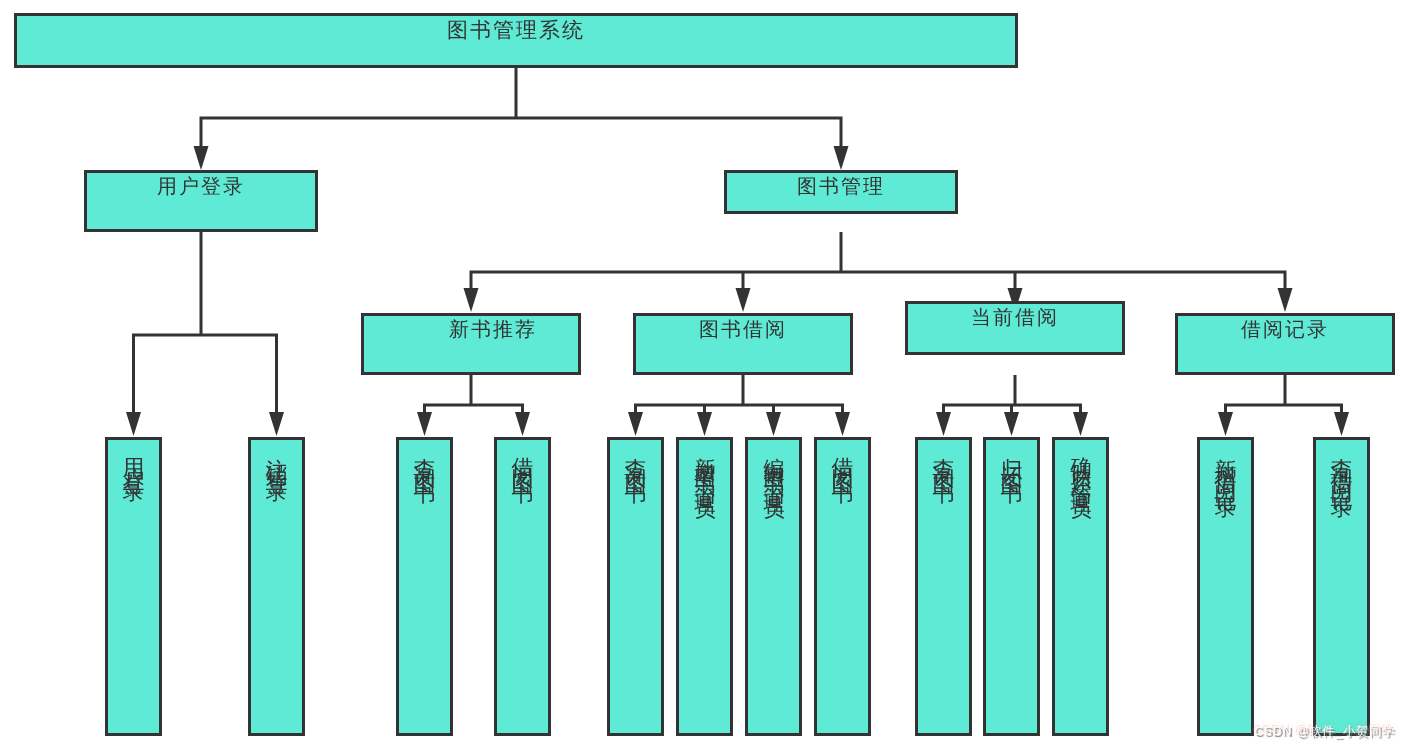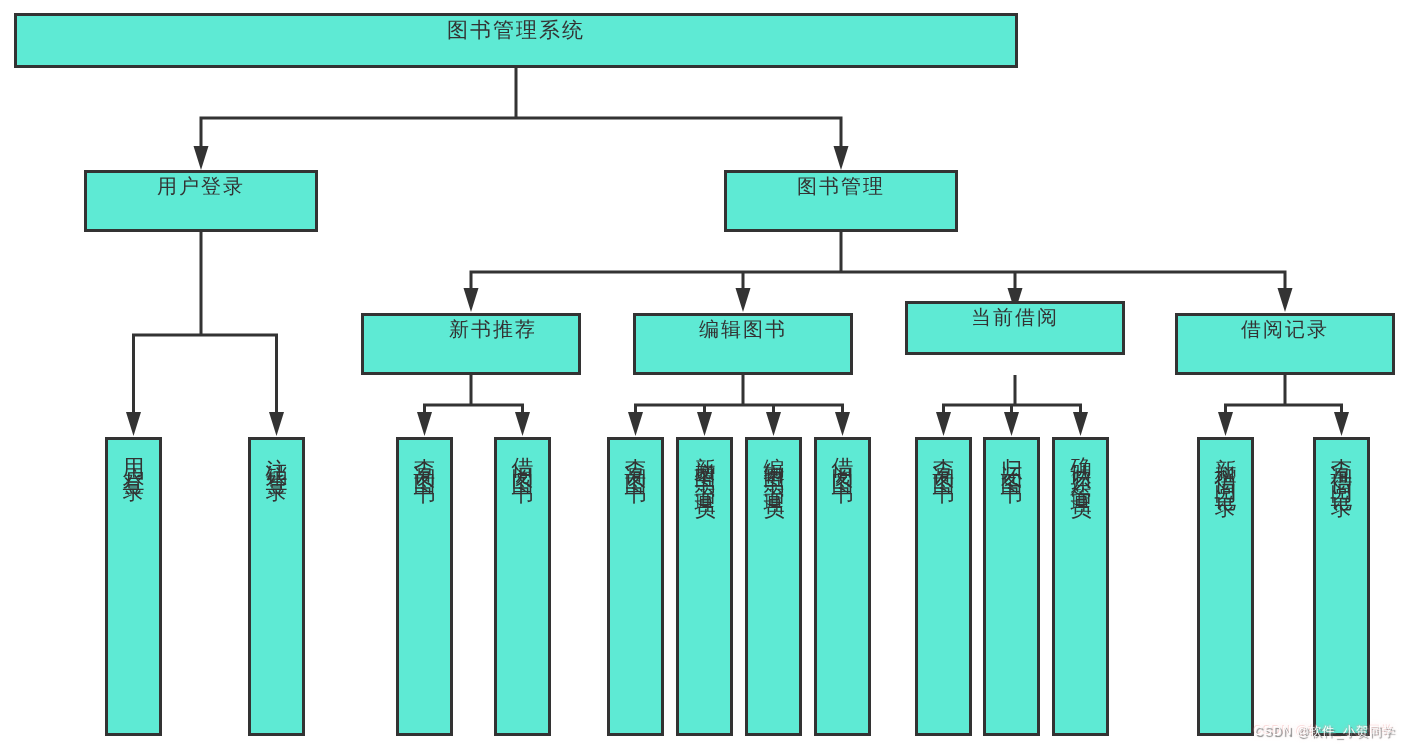--- a/index.html
+++ b/index.html
@@ -49,21 +49,21 @@
     line-height: 1;
     white-space: nowrap;
   }
   .vnode.long .vtext {
     font-size: 21px;
     letter-spacing: 6px;
   }
   
   .n-root  { left: 14px;   top: 13px;  width: 1004px; height: 55px; font-size: 21px; }
   .n-l2-0  { left: 84px;   top: 170px; width: 234px;  height: 62px; }
-  .n-l2-1  { left: 724px;  top: 170px; width: 234px;  height: 62px; }
+  .n-l2-1  { left: 724px;  top: 170px; width: 234px;  height: 44px; }
   .n-l3-0  { left: 361px;  top: 313px; width: 220px;  height: 62px; padding-left: 44px; }
   .n-l3-1  { left: 633px;  top: 313px; width: 220px;  height: 62px; }
   .n-l3-2  { left: 905px;  top: 301px; width: 220px;  height: 54px; }
   .n-l3-3  { left: 1175px; top: 313px; width: 220px;  height: 62px; }
   .n-v0  { left: 105px; }
   .n-v1  { left: 248px; }
   .n-v2  { left: 396px; }
   .n-v3  { left: 494px; }
   .n-v4  { left: 607px; }
   .n-v5  { left: 676px; }
@@ -151,21 +151,21 @@
     <span>用户登录</span>
   </div>
   <div class="node hnode n-l2-1">
     <span>图书管理</span>
   </div>
 
   <div class="node hnode n-l3-0">
     <span>新书推荐</span>
   </div>
   <div class="node hnode n-l3-1">
-    <span>编辑图书</span>
+    <span>图书借阅</span>
   </div>
   <div class="node hnode n-l3-2">
     <span>当前借阅</span>
   </div>
   <div class="node hnode n-l3-3">
     <span>借阅记录</span>
   </div>
 
   <div class="node vnode n-v0">
     <span class="vtext">用户登录</span>

